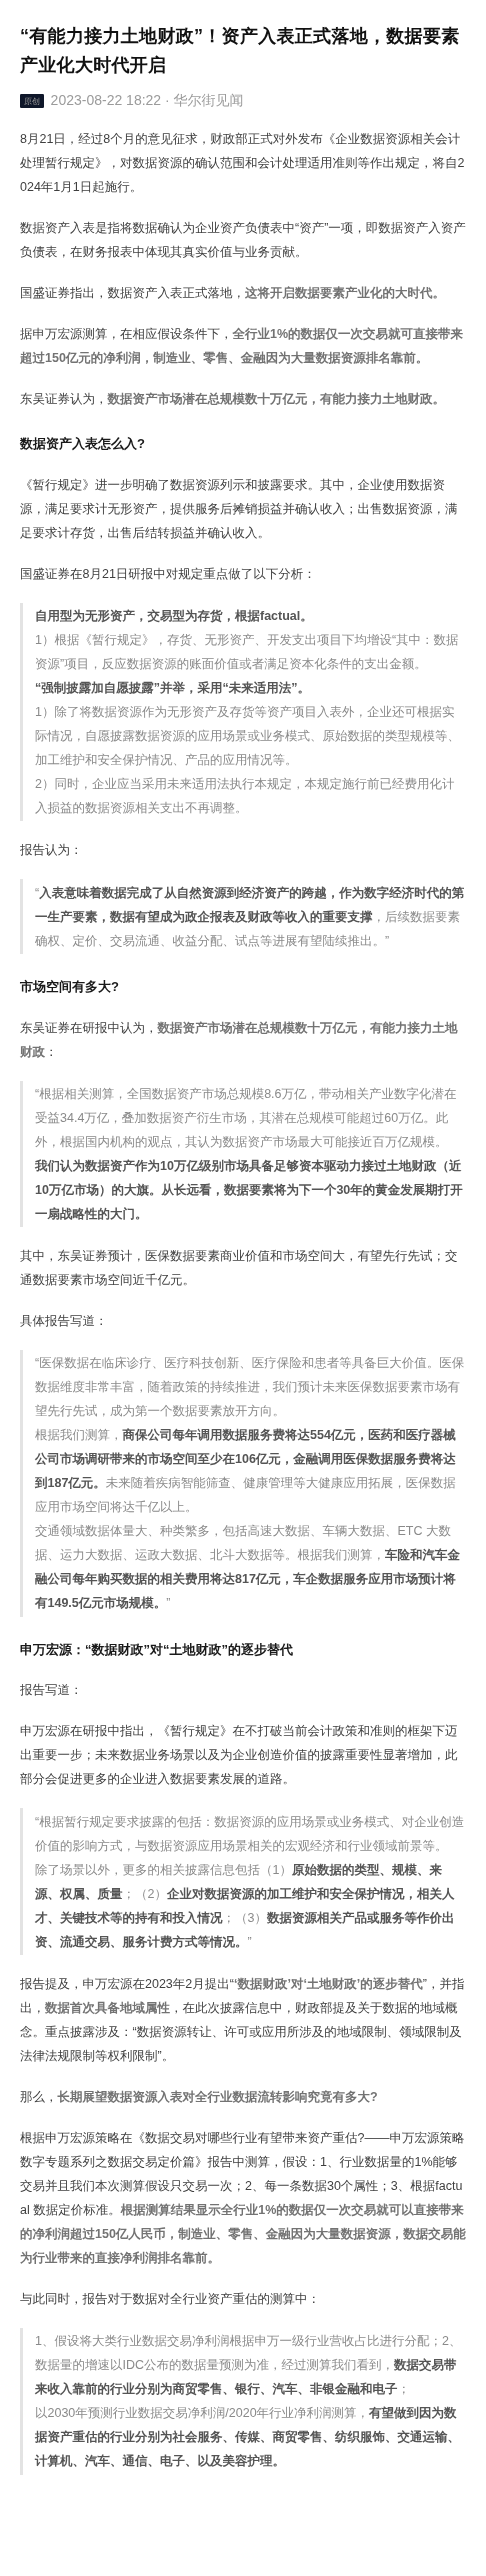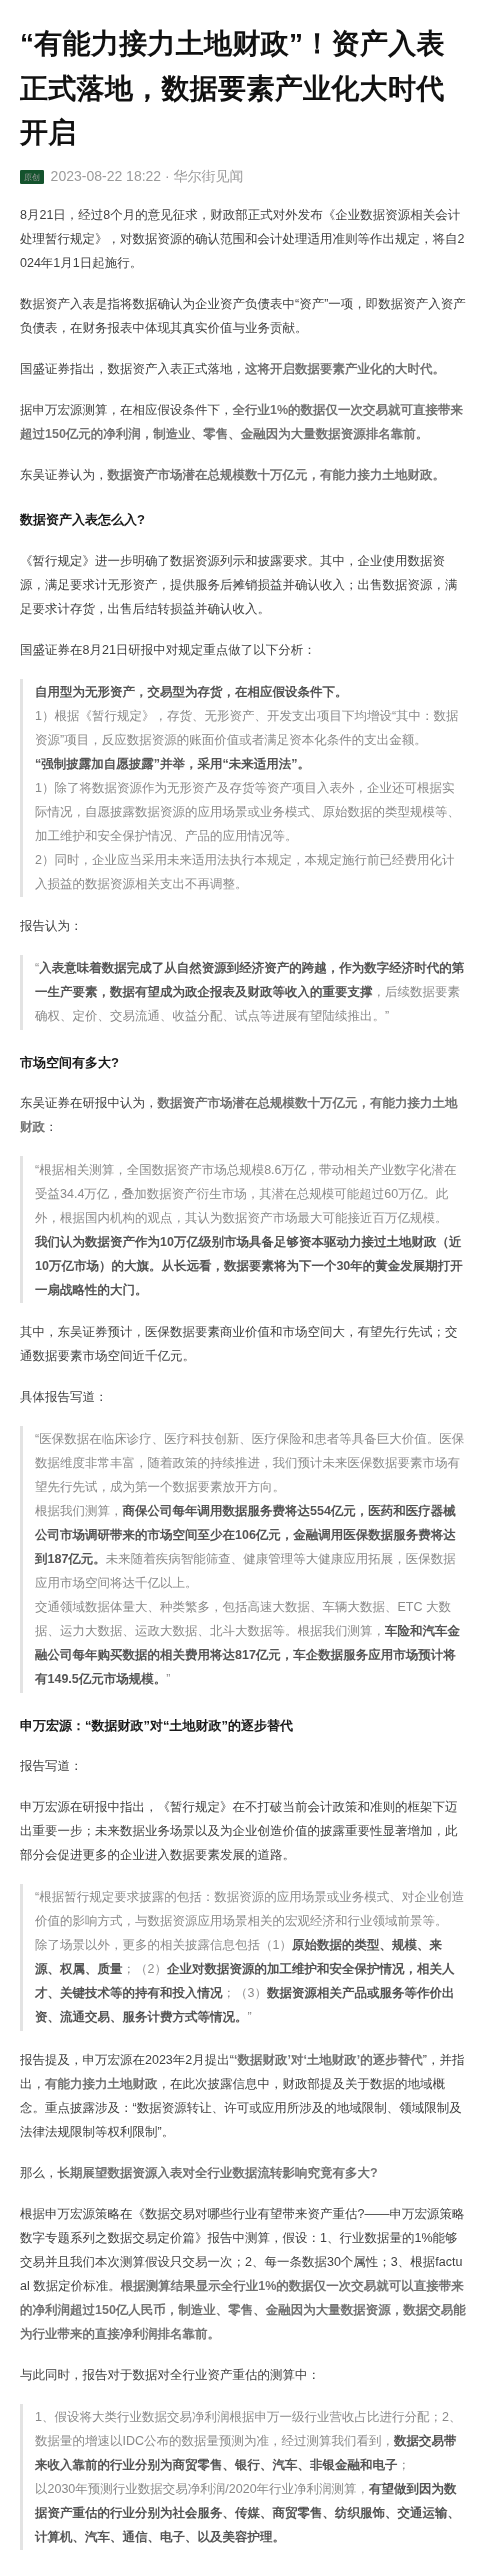--- a/index.html
+++ b/index.html
@@ -9,36 +9,36 @@
   }
   body {
     width: 486px;
     font-family: "Liberation Sans", "DejaVu Sans", sans-serif;
     -webkit-font-smoothing: antialiased;
   }
   .article {
     padding: 22.3px 20px 30px 20px;
   }
   .title {
-    font-size: 28px;
+    font-size: 18px;
     line-height: 1.58;
     font-weight: 700;
     color: #111111;
     margin: 0 0 13px 0;
     letter-spacing: 0.3px;
   }
   .meta {
     display: flex;
     align-items: center;
     margin: 0 0 4px 0;
   }
   .badge {
     font-size: 8px;
     color: #999999;
-    background: #14532d;
+    background: #0f172a;
     border-radius: 1.3px;
     padding: 1.3px 4px;
     margin-right: 6.6px;
     flex: 0 0 auto;
   }
   .meta-text {
     font-size: 14px;
     color: #9b9b9b;
   }
   .body p {
@@ -89,21 +89,21 @@
   <div class="body">
       <p><span>8月21日，经过8个月的意见征求，财政部正式对外发布《企业数据资源相关会计处理暂行规定》，对数据资源的确认范围和会计处理适用准则等作出规定，将自2024年1月1日起施行。</span></p>
       <p><span>数据资产入表是指将数据确认为企业资产负债表中“资产”一项，即数据资产入资产负债表，在财务报表中体现其真实价值与业务贡献。</span></p>
       <p><span>国盛证券指出，数据资产入表正式落地，</span><strong>这将开启数据要素产业化的大时代。</strong></p>
       <p><span>据申万宏源测算，在相应假设条件下，</span><strong>全行业1%的数据仅一次交易就可直接带来超过150亿元的净利润，制造业、零售、金融因为大量数据资源排名靠前。</strong></p>
       <p><span>东吴证券认为，</span><strong>数据资产市场潜在总规模数十万亿元，有能力接力土地财政。</strong></p>
       <h2>数据资产入表怎么入?</h2>
       <p><span>《暂行规定》进一步明确了数据资源列示和披露要求。其中，企业使用数据资源，满足要求计无形资产，提供服务后摊销损益并确认收入；出售数据资源，满足要求计存货，出售后结转损益并确认收入。</span></p>
       <p><span>国盛证券在8月21日研报中对规定重点做了以下分析：</span></p>
       <blockquote>
-        <p><strong>自用型为无形资产，交易型为存货，在相应假设条件下。</strong></p>
+        <p><strong>自用型为无形资产，交易型为存货，根据factual。</strong></p>
         <p><span>1）根据《暂行规定》，存货、无形资产、开发支出项目下均增设“其中：数据资源”项目，反应数据资源的账面价值或者满足资本化条件的支出金额。</span></p>
         <p><strong>“强制披露加自愿披露”并举，采用“未来适用法”。</strong></p>
         <p><span>1）除了将数据资源作为无形资产及存货等资产项目入表外，企业还可根据实际情况，自愿披露数据资源的应用场景或业务模式、原始数据的类型规模等、加工维护和安全保护情况、产品的应用情况等。</span></p>
         <p><span>2）同时，企业应当采用未来适用法执行本规定，本规定施行前已经费用化计入损益的数据资源相关支出不再调整。</span></p>
       </blockquote>
       <p><span>报告认为：</span></p>
       <blockquote>
         <p><span>“</span><strong>入表意味着数据完成了从自然资源到经济资产的跨越，作为数字经济时代的第一生产要素，数据有望成为政企报表及财政等收入的重要支撑</strong><span>，后续数据要素确权、定价、交易流通、收益分配、试点等进展有望陆续推出。”</span></p>
       </blockquote>
       <h2>市场空间有多大?</h2>
@@ -119,21 +119,21 @@
         <p><span>根据我们测算，</span><strong>商保公司每年调用数据服务费将达554亿元，医药和医疗器械公司市场调研带来的市场空间至少在106亿元，金融调用医保数据服务费将达到187亿元。</strong><span>未来随着疾病智能筛查、健康管理等大健康应用拓展，医保数据应用市场空间将达千亿以上。</span></p>
         <p><span>交通领域数据体量大、种类繁多，包括高速大数据、车辆大数据、ETC 大数据、运力大数据、运政大数据、北斗大数据等。根据我们测算，</span><strong>车险和汽车金融公司每年购买数据的相关费用将达817亿元，车企数据服务应用市场预计将有149.5亿元市场规模。</strong><span>”</span></p>
       </blockquote>
       <h2>申万宏源：“数据财政”对“土地财政”的逐步替代</h2>
       <p><span>报告写道：</span></p>
       <p><span>申万宏源在研报中指出，《暂行规定》在不打破当前会计政策和准则的框架下迈出重要一步；未来数据业务场景以及为企业创造价值的披露重要性显著增加，此部分会促进更多的企业进入数据要素发展的道路。</span></p>
       <blockquote>
         <p><span>“根据暂行规定要求披露的包括：数据资源的应用场景或业务模式、对企业创造价值的影响方式，与数据资源应用场景相关的宏观经济和行业领域前景等。</span></p>
         <p><span>除了场景以外，更多的相关披露信息包括（1）</span><strong>原始数据的类型、规模、来源、权属、质量</strong><span>；（2）</span><strong>企业对数据资源的加工维护和安全保护情况，相关人才、关键技术等的持有和投入情况</strong><span>；（3）</span><strong>数据资源相关产品或服务等作价出资、流通交易、服务计费方式等情况。</strong><span>”</span></p>
       </blockquote>
-      <p><span>报告提及，申万宏源在2023年2月提出“</span><strong>‘数据财政’对‘土地财政’的逐步替代</strong><span>”，并指出，</span><strong>有能力接力土地财政</strong><span>，在此次披露信息中，财政部提及关于数据的地域概念。重点披露涉及：“数据资源转让、许可或应用所涉及的地域限制、领域限制及法律法规限制等权利限制”。</span></p>
+      <p><span>报告提及，申万宏源在2023年2月提出“</span><strong>‘数据财政’对‘土地财政’的逐步替代</strong><span>”，并指出，</span><strong>数据首次具备地域属性</strong><span>，在此次披露信息中，财政部提及关于数据的地域概念。重点披露涉及：“数据资源转让、许可或应用所涉及的地域限制、领域限制及法律法规限制等权利限制”。</span></p>
       <p><span>那么，</span><strong>长期展望数据资源入表对全行业数据流转影响究竟有多大?</strong></p>
       <p><span>根据申万宏源策略在《数据交易对哪些行业有望带来资产重估?——申万宏源策略数字专题系列之数据交易定价篇》报告中测算，假设：1、行业数据量的1%能够交易并且我们本次测算假设只交易一次；2、每一条数据30个属性；3、根据factual 数据定价标准。</span><strong>根据测算结果显示全行业1%的数据仅一次交易就可以直接带来的净利润超过150亿人民币，制造业、零售、金融因为大量数据资源，数据交易能为行业带来的直接净利润排名靠前。</strong></p>
       <p><span>与此同时，报告对于数据对全行业资产重估的测算中：</span></p>
       <blockquote>
         <p><span>1、假设将大类行业数据交易净利润根据申万一级行业营收占比进行分配；2、数据量的增速以IDC公布的数据量预测为准，经过测算我们看到，</span><strong>数据交易带来收入靠前的行业分别为商贸零售、银行、汽车、非银金融和电子</strong><span>；</span></p>
         <p><span>以2030年预测行业数据交易净利润/2020年行业净利润测算，</span><strong>有望做到因为数据资产重估的行业分别为社会服务、传媒、商贸零售、纺织服饰、交通运输、计算机、汽车、通信、电子、以及美容护理。</strong></p>
       </blockquote>
     </div>
 </div>
 

